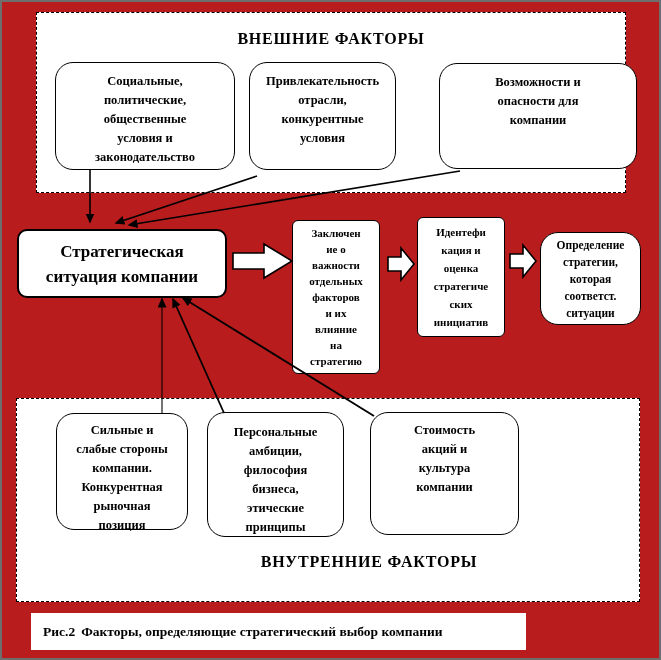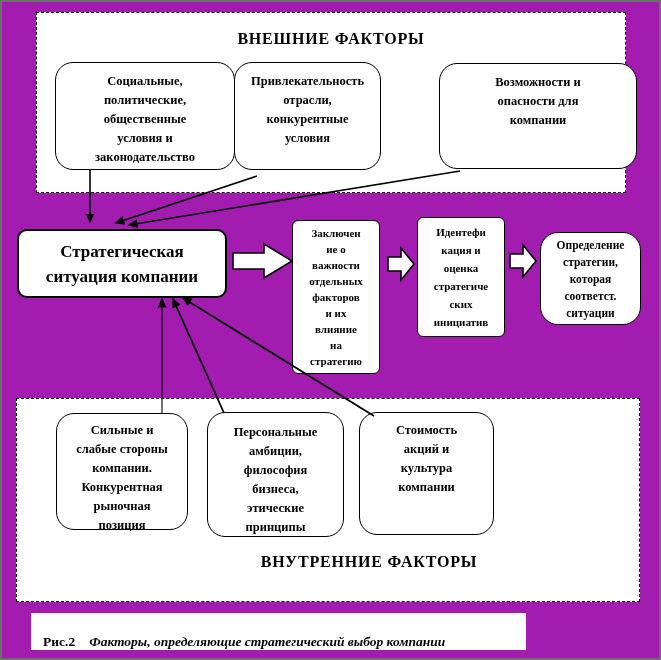--- a/index.html
+++ b/index.html
@@ -1,17 +1,17 @@
 <!DOCTYPE html>
 <html><head>
 <meta charset="utf-8">
 <style>
   html,body{margin:0;padding:0;background:#808080;}
   #canvas{
-    position:relative;width:661px;height:660px;background:#a21caf;
+    position:relative;width:661px;height:660px;background:#b91c1c;
     font-family:"Liberation Serif","DejaVu Serif",serif;
     box-sizing:border-box;border:2px solid #6e6e6e;overflow:hidden;
   }
   .container{
     position:absolute;background:#ffffff;border:1px dashed #000000;
     box-sizing:border-box;z-index:1;
   }
   .zone-title{
     position:absolute;text-align:center;font-weight:bold;font-size:16px;
     letter-spacing:0.8px;color:#000;z-index:2;
@@ -25,39 +25,39 @@
   }
   .rbox.small{font-size:11px;line-height:16px;border-radius:6px;}
   .factor{font-size:12.5px;line-height:19px;}
   #strategic-box{
     border:2px solid #000;border-radius:10px;justify-content:center;
     font-size:17px;line-height:25px;
   }
   #caption-strip{
     position:absolute;background:#ffffff;z-index:2;
     font-size:13.5px;font-weight:bold;color:#000;
-    display:flex;align-items:flex-end;
+    display:flex;align-items:center;
   }
-  #caption-strip .it{font-style:italic;margin-left:14px;}
+  #caption-strip .it{margin-left:6px;}
   #arrow-layer{position:absolute;left:0;top:0;z-index:5;pointer-events:none;}
 </style>
 </head>
 <body>
 
 <div id="canvas">
 
   <div class="container" style="left:34px;top:10px;width:590px;height:181px;"></div>
   <div class="zone-title" style="left:34px;top:28px;width:590px;">ВНЕШНИЕ ФАКТОРЫ</div>
 
   <div class="rbox factor" style="left:53px;top:60px;width:180px;height:108px;padding-top:9px;">Социальные,
 политические,
 общественные
 условия и
 законодательство</div>
-  <div class="rbox factor" style="left:232px;top:60px;width:147px;height:108px;padding-top:9px;">Привлекательность
+  <div class="rbox factor" style="left:247px;top:60px;width:147px;height:108px;padding-top:9px;">Привлекательность
 отрасли,
 конкурентные
 условия</div>
   <div class="rbox factor" style="left:437px;top:61px;width:198px;height:106px;padding-top:9px;">Возможности и
 опасности для
 компании</div>
 
   <div class="rbox" id="strategic-box" style="left:15px;top:227px;width:210px;height:69px;">Стратегическая
 ситуация компании</div>
 
@@ -90,21 +90,21 @@
 философия
 бизнеса,
 этические
 принципы</div>
   <div class="rbox factor" style="left:54px;top:411px;width:132px;height:117px;padding-top:7px;">Сильные и
 слабые стороны
 компании.
 Конкурентная
 рыночная
 позиция</div>
-  <div class="rbox factor" style="left:357px;top:410px;width:135px;height:123px;padding-top:8px;">Стоимость
+  <div class="rbox factor" style="left:368px;top:410px;width:149px;height:123px;padding-top:8px;">Стоимость
 акций и
 культура
 компании</div>
 
   <div id="caption-strip" style="left:29px;top:611px;width:483px;height:37px;padding-left:12px;">
     <span>Рис.2</span>
     <span class="it">Факторы, определяющие стратегический выбор компании</span>
   </div>
 
   <svg id="arrow-layer" width="661" height="660" viewBox="0 0 661 660">

